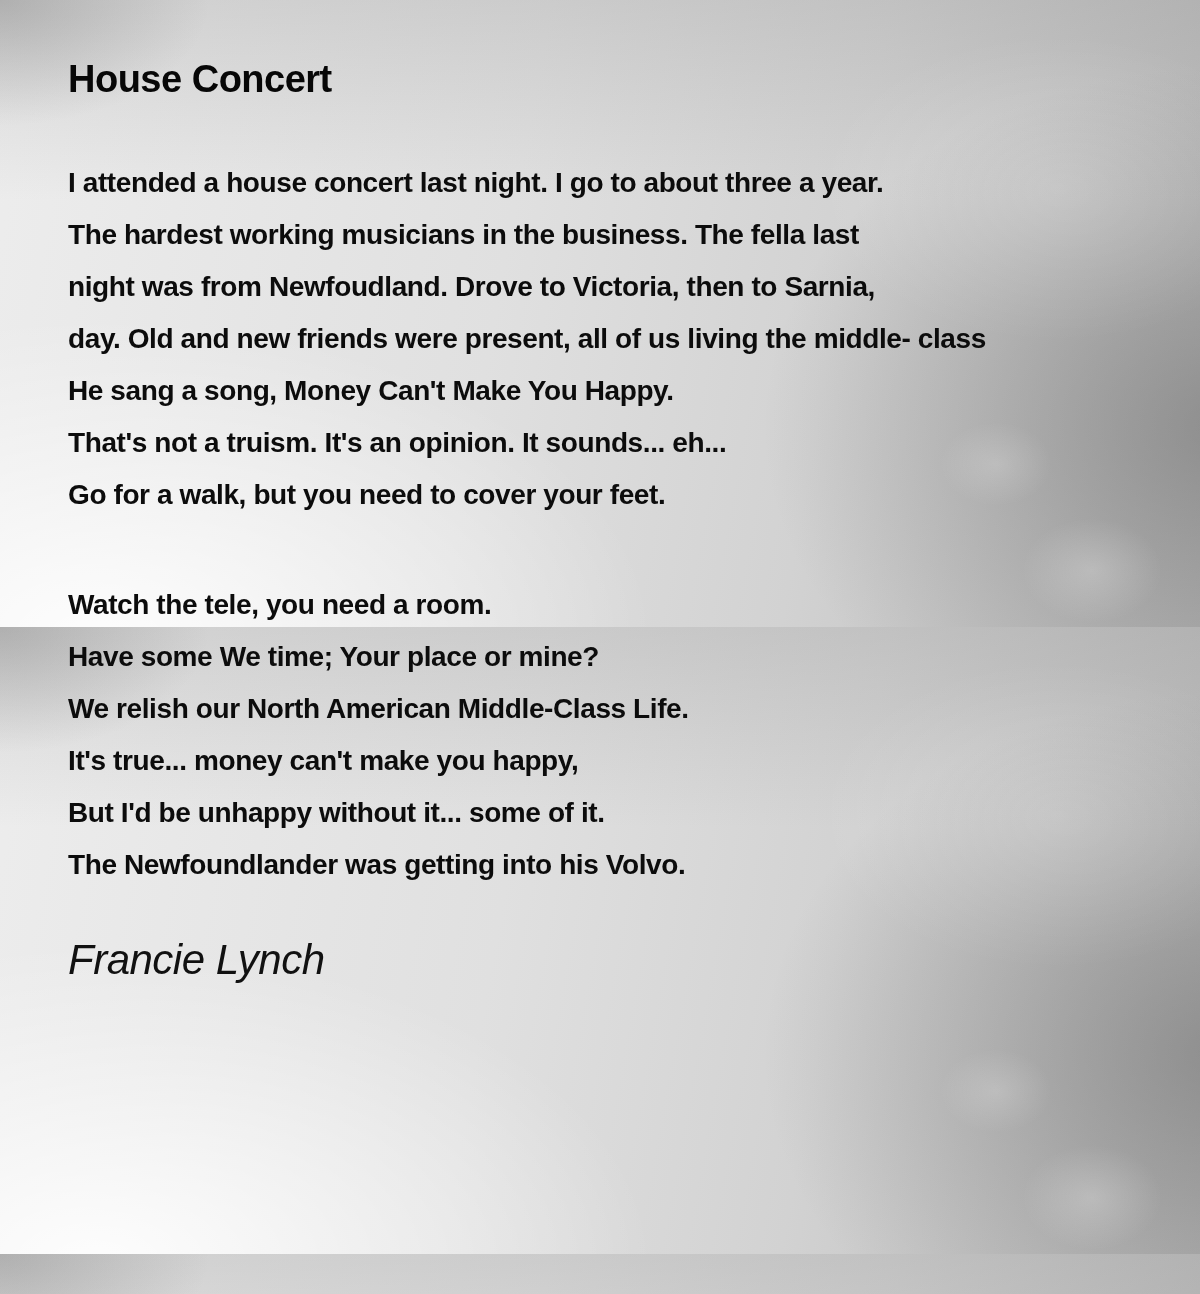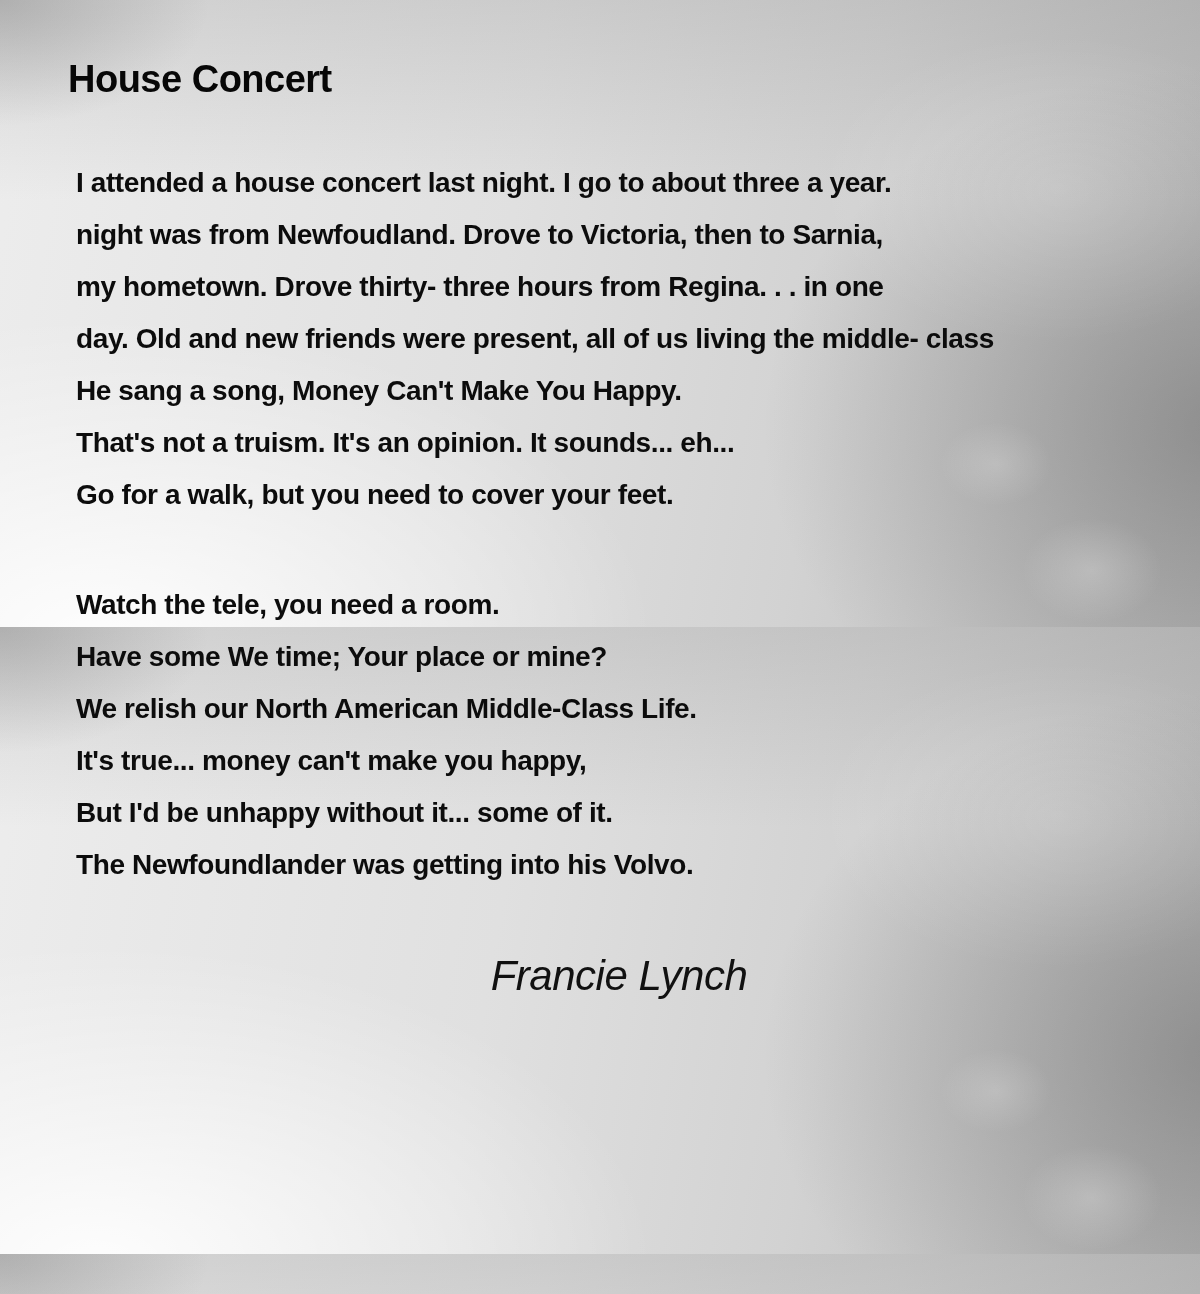--- a/index.html
+++ b/index.html
@@ -46,60 +46,59 @@
   }
   .title {
     margin: 0 0 56px 0;
     font-size: 38px;
     line-height: 44px;
     font-weight: bold;
     letter-spacing: -0.5px;
     color: #070707;
   }
   .stanza {
-    margin: 8px;
+    margin: 0;
   }
   .stanza.second {
     margin-top: 58px;
   }
   .line {
     font-size: 28px;
     line-height: 52px;
     font-weight: bold;
     letter-spacing: -0.4px;
     white-space: nowrap;
   }
   .signature {
-    margin-top: 60px;
+    margin-top: 44px;
     font-size: 42px;
     line-height: 50px;
     font-style: italic;
     font-weight: normal;
     letter-spacing: -0.5px;
     color: #111;
-    text-align: center;
   }
 </style>
 </head>
 <body>
 
 <div class="page">
 
   <div class="bg-tile t1"></div>
   <div class="bg-tile t2"></div>
   <div class="bg-tile t3"></div>
 
   <div class="content">
 
     <h1 class="title">House Concert</h1>
 
     <div class="stanza first">
       <div class="line">I attended a house concert last night. I go to about three a year.</div>
+      <div class="line">The hardest working musicians in the business. The fella last</div>
       <div class="line">night was from Newfoudland. Drove to Victoria, then to Sarnia,</div>
-      <div class="line">my hometown. Drove thirty- three hours from Regina. . . in one</div>
       <div class="line">day. Old and new friends were present, all of us living the middle- class</div>
       <div class="line">He sang a song, Money Can't Make You Happy.</div>
       <div class="line">That's not a truism. It's an opinion. It sounds... eh...</div>
       <div class="line">Go for a walk, but you need to cover your feet.</div>
     </div>
 
     <div class="stanza second">
       <div class="line">Watch the tele, you need a room.</div>
       <div class="line">Have some We time; Your place or mine?</div>
       <div class="line">We relish our North American Middle-Class Life.</div>

